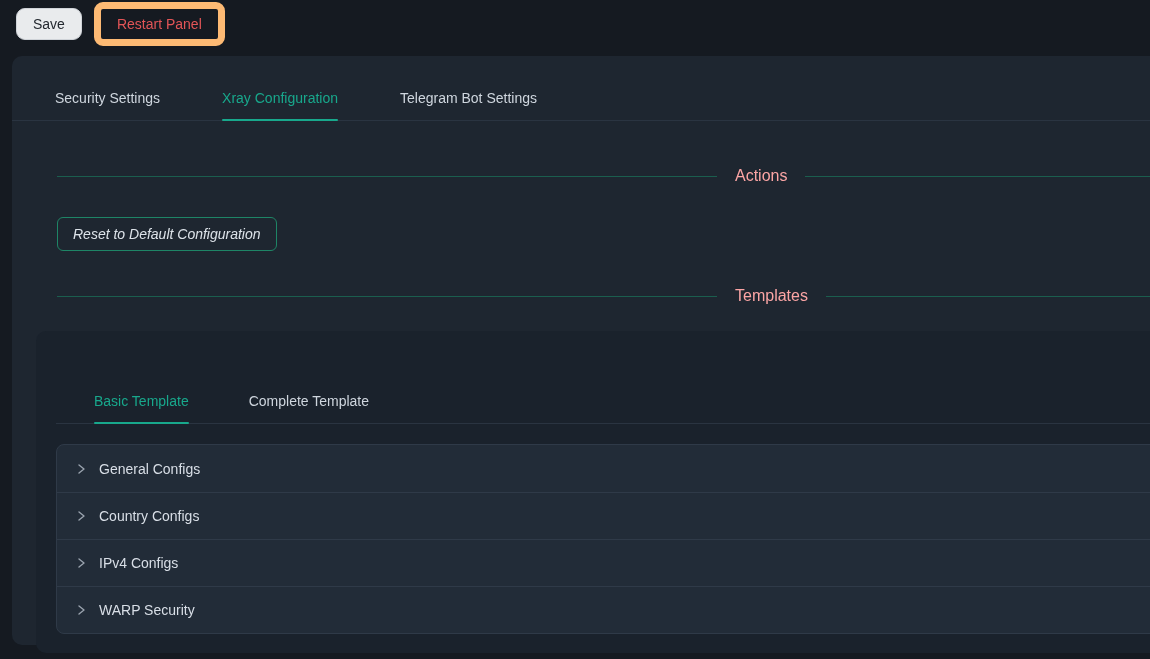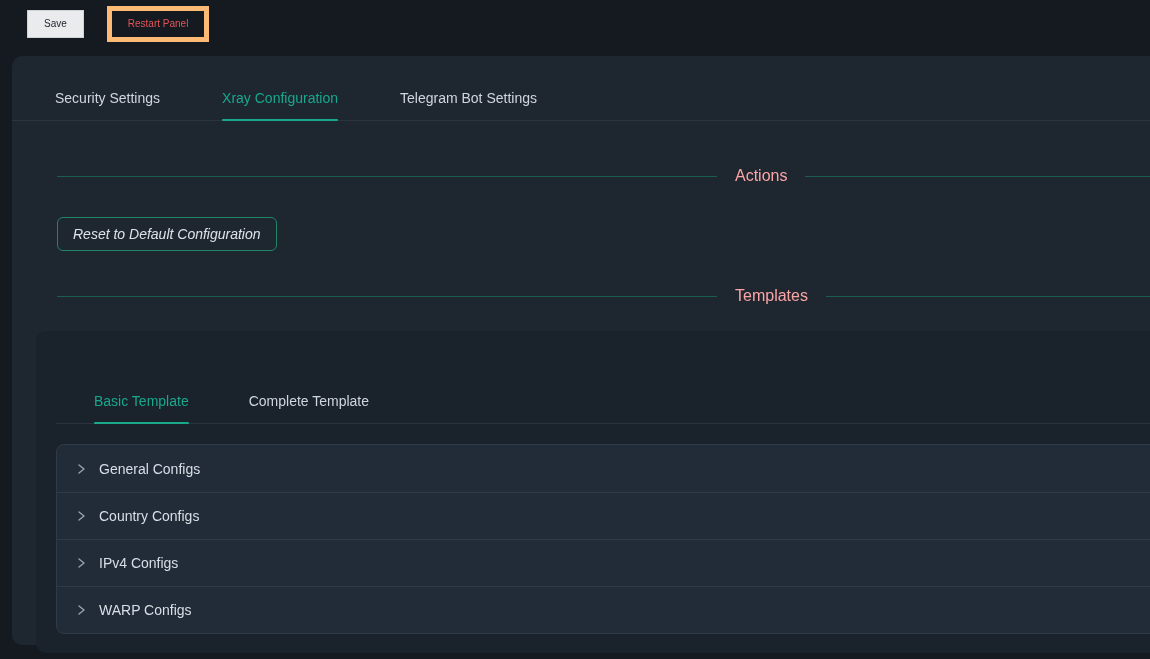--- a/index.html
+++ b/index.html
@@ -10,29 +10,29 @@
     font-family: "Liberation Sans", "DejaVu Sans", sans-serif;
     color: #d9dfe7;
   }
   .page { position: relative; width: 1150px; height: 659px; }
 
   
   .topbar {
     position: absolute; top: 0; left: 0; width: 100%; height: 48px;
     display: flex; align-items: center; padding-left: 16px; gap: 12px;
   }
-  .btn { font-size: 10px; line-height: 1; border-radius: 0; cursor: pointer; margin-left: 11px; }
+  .btn { font-size: 14px; line-height: 1; border-radius: 9px; cursor: pointer; }
   .btn-save {
     background: #e9ebed; color: #23282f;
     border: 1px solid #cfd3d8;
     padding: 8px 16px;
   }
   .btn-restart {
     background: transparent; color: #e25557;
-    border: 5px solid #fdba74;
+    border: 7px solid #fdba74;
     padding: 8px 16px;
   }
 
   
   .card {
     position: absolute; top: 56px; left: 12px;
     width: 1480px; height: 589px;
     background: #1e2630; border-radius: 10px;
   }
 
@@ -171,21 +171,21 @@
             </span>
             <span class="label">IPv4 Configs</span>
           </div>
 
           <div class="collapse-row">
             <span class="chev">
               <svg width="12" height="12" viewBox="0 0 12 12">
                   <polyline points="4,2 9,6 4,10" fill="none" stroke="#9aa3ae" stroke-width="1.4" stroke-linecap="round" stroke-linejoin="round"></polyline>
                 </svg>
             </span>
-            <span class="label">WARP Configs</span>
+            <span class="label">WARP Security</span>
           </div>
 
         </div>
 
       </div>
 
     </div>
 
   </div>
 

